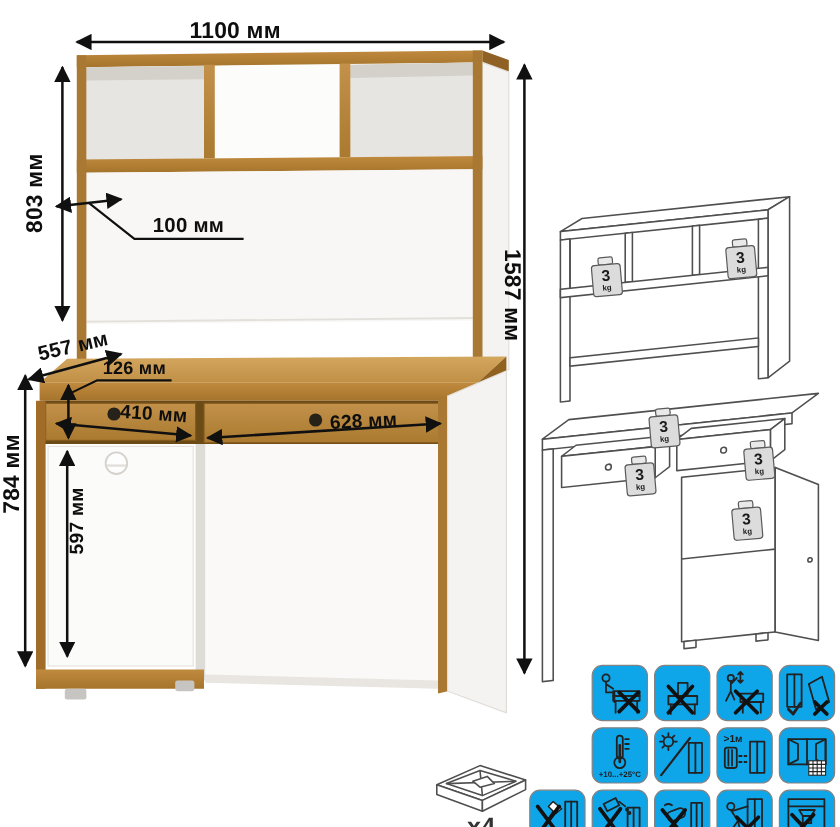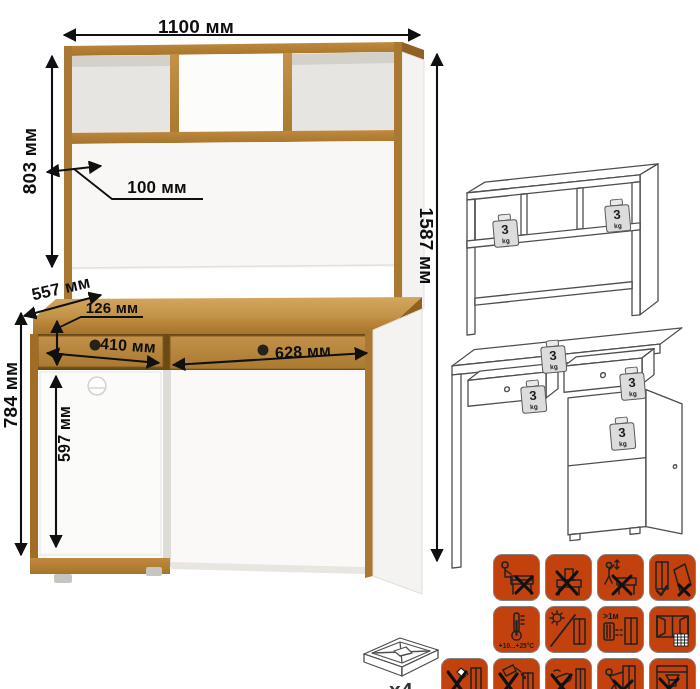--- a/index.html
+++ b/index.html
@@ -22,21 +22,21 @@
 
   .kg-badge{position:absolute;width:26px;transform:rotate(-5deg);}
   .kg-cap{display:block;width:11px;height:5px;margin:0 auto;border:1.5px solid #5a5a5a;
           border-radius:2px;background:#e9e9e9;}
   .kg-body{display:block;width:23px;height:25px;margin:-1px auto 0;background:#dcdcdc;
            border:1.5px solid #5a5a5a;border-radius:3px;text-align:center;}
   .kg-body b{display:block;font-size:13px;line-height:14px;margin-top:2px;color:#1a1a1a;}
   .kg-body i{display:block;font-style:normal;font-size:6.5px;line-height:7px;color:#1a1a1a;font-weight:700;}
 
   .icon-cell{position:absolute;width:47px;height:47px;border:1.7px solid #828282;border-radius:9px;
-             background:#c2410c;box-sizing:border-box;display:flex;align-items:center;justify-content:center;}
+             background:#0ea5e9;box-sizing:border-box;display:flex;align-items:center;justify-content:center;}
   .icon-cell svg{display:block;}
   .pict{stroke:#222;stroke-width:1.5;fill:none;stroke-linecap:round;stroke-linejoin:round;}
   .pictf{stroke:#222;stroke-width:1.2;fill:#fff;}
   .xmark{stroke:#111;stroke-width:3.1;fill:none;stroke-linecap:round;}
   .itxt{font-family:"Liberation Sans",sans-serif;font-weight:700;fill:#1c1c1c;stroke:none;}
   .lineart{stroke:#4f4f4f;stroke-width:1.3;fill:#fff;stroke-linejoin:round;}
   .dimline{stroke:#101010;stroke-width:2.1;fill:none;}
   .leader{stroke:#101010;stroke-width:1.8;fill:none;}
 </style>
 </head>

